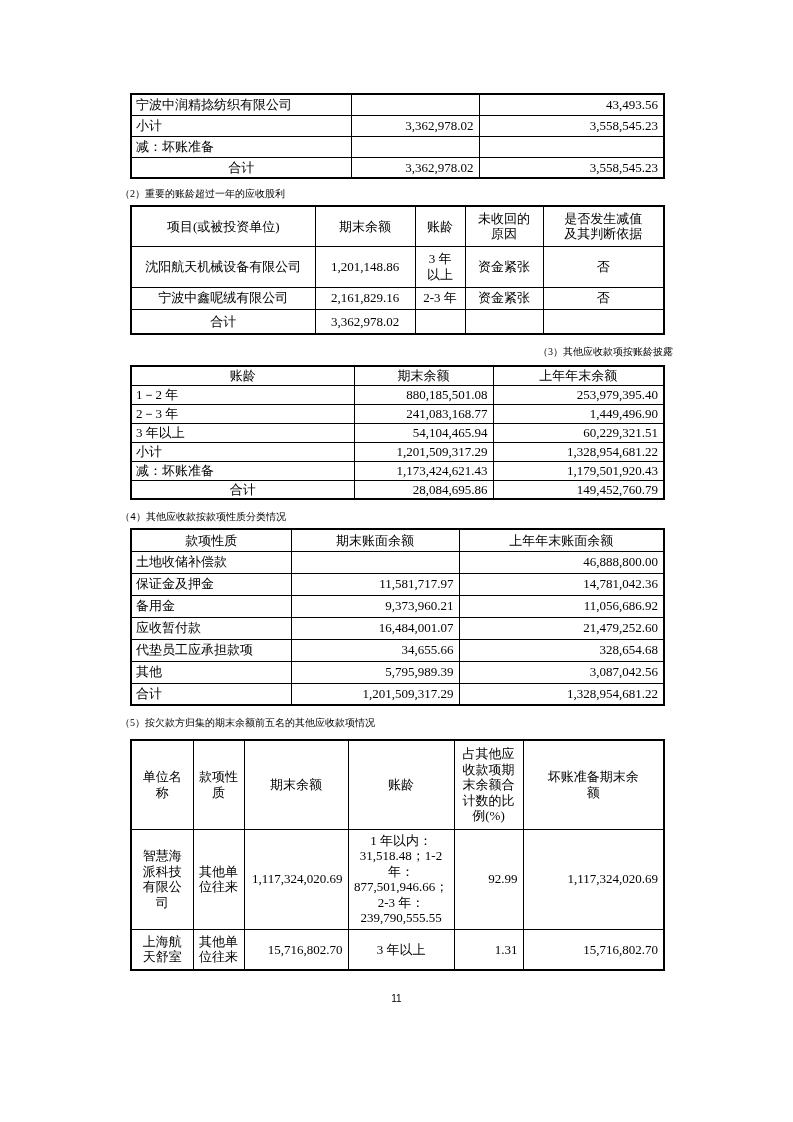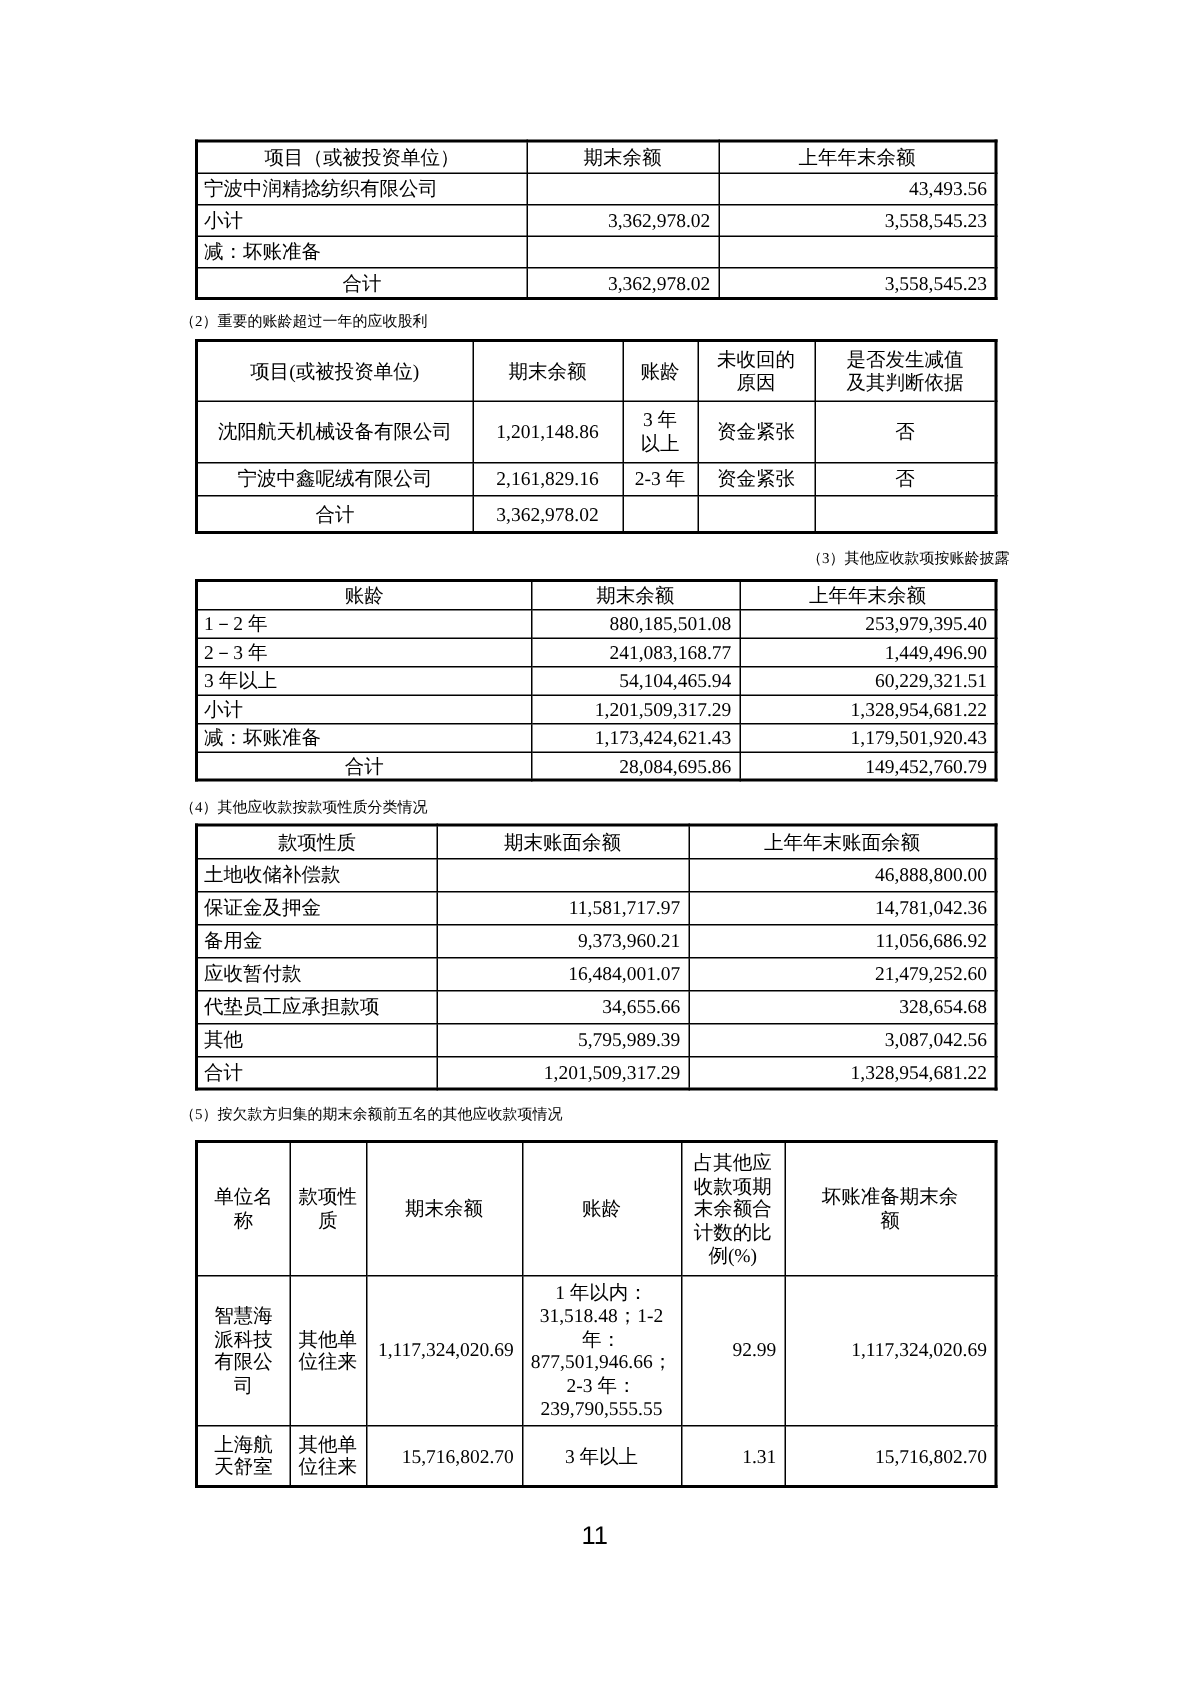--- a/index.html
+++ b/index.html
@@ -18,21 +18,21 @@
     padding: 93px 0 0 120px;
     width: 553px;
   }
   .section-title {
     font-size: 10px;
     line-height: 19px;
     white-space: pre-line;
   }
   .st2 { margin: 5px 0 2px 0; }
   .st3 { margin: 7px 0 4px 0; text-align: right; }
-  .st4 { margin: 8px 0 1px 0; }
+  .st4 { margin: 8px 0 1px 0; font-family: Liberation Mono, monospace; }
   .st5 { margin: 7px 0 7px 0; }
   table {
     border-collapse: collapse;
     table-layout: fixed;
     width: 533px;
     margin-left: 10px;
     border: 2px solid #000;
   }
   th, td {
     border: 1px solid #000;
@@ -52,44 +52,39 @@
   .t2 tr:nth-child(2) { height: 41px; }
   .t2 tr:nth-child(3) { height: 22px; }
   .t2 tr:nth-child(4) { height: 25px; }
   .t3 tr { height: 19px; }
   .t4 tr { height: 22px; }
   .t5 tr:nth-child(1) { height: 89px; }
   .t5 tr:nth-child(2) { height: 100px; }
   .t5 tr:nth-child(3) { height: 41px; }
   .page-number {
     text-align: center;
-    font-size: 17px;
+    font-size: 10px;
     margin-top: 22px;
     width: 533px;
     margin-left: 10px;
     font-family: "Liberation Sans", sans-serif;
   }
 </style>
 </head>
 <body>
 
 <div class="content">
 
   <table class="t1">
     <colgroup>
         <col style="width:220px">
         <col style="width:128px">
         <col style="width:185px">
       </colgroup>
     <tbody>
-        <tr>
-      <th class="ctr">项目（或被投资单位）</th>
-      <th class="ctr">期末余额</th>
-      <th class="ctr">上年年末余额</th>
-    </tr>
     <tr>
       <td class="lft">宁波中润精捻纺织有限公司</td>
       <td class="num"></td>
       <td class="num">43,493.56</td>
     </tr>
     <tr>
       <td class="lft">小计</td>
       <td class="num">3,362,978.02</td>
       <td class="num">3,558,545.23</td>
     </tr>

